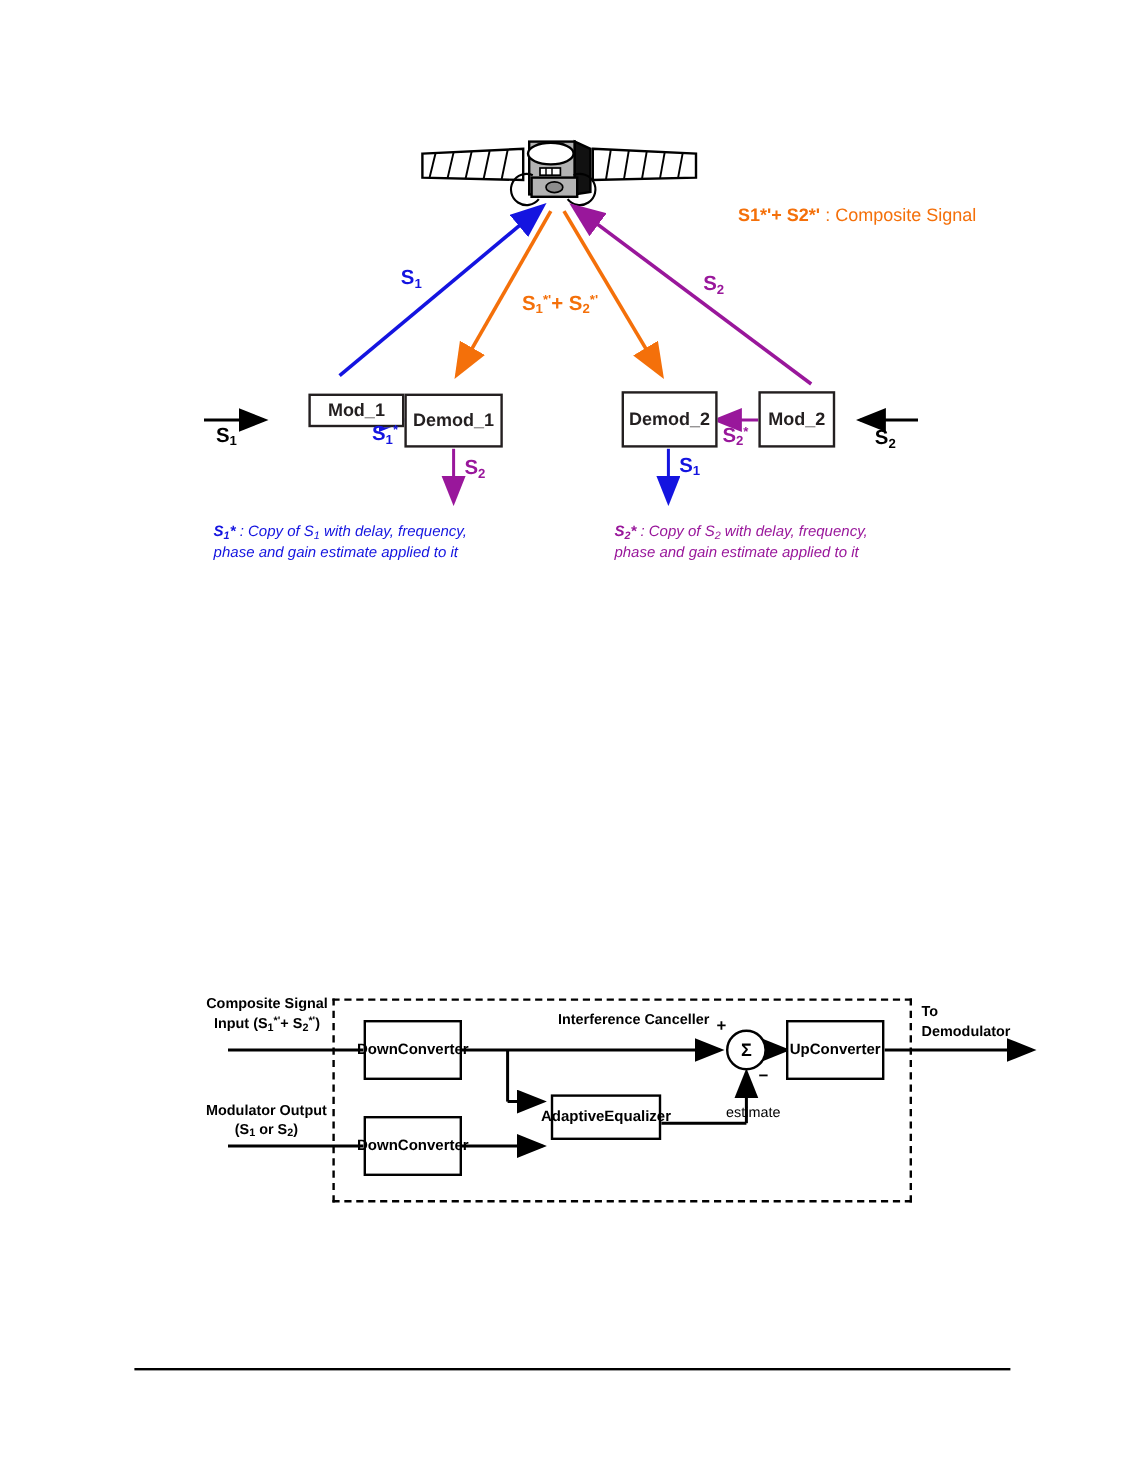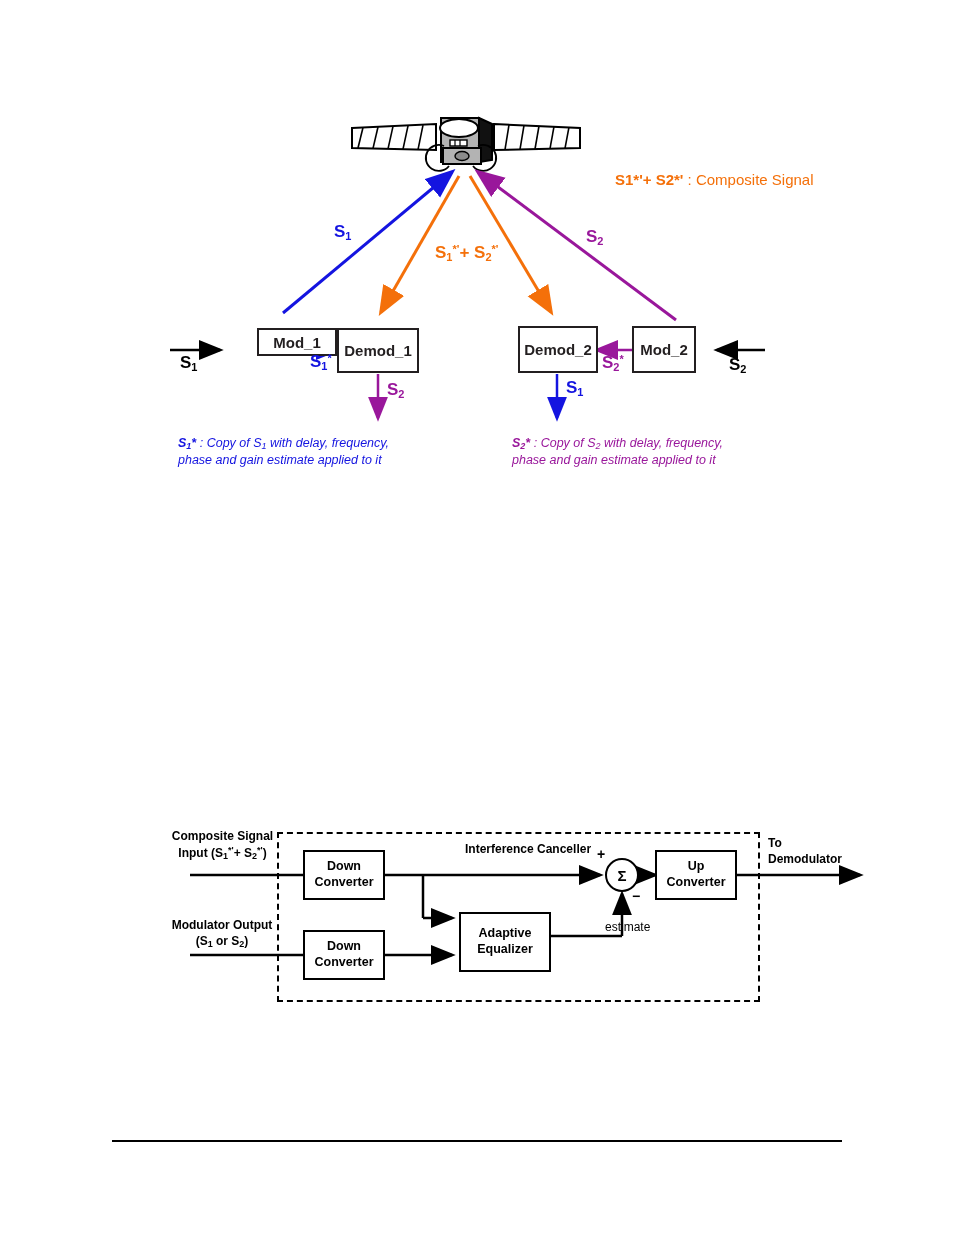--- a/index.html
+++ b/index.html
@@ -79,21 +79,21 @@
     position: absolute;
     border: 2px dashed #000000;
     box-sizing: border-box;
   }
 
   .box2 {
     position: absolute;
     border: 2px solid #000000;
     background: #ffffff;
     display: flex;
-    flex-direction: column;
+    flex-direction: row;
     align-items: center;
     justify-content: center;
     font-size: 12.5px;
     font-weight: bold;
     color: #000000;
     line-height: 1.25;
     box-sizing: border-box;
     text-align: center;
   }
 
@@ -317,21 +317,21 @@
     <div class="box2" style="left:303px; top:30px; width:82px; height:50px;">
       <span>Down</span>
       <span>Converter</span>
     </div>
 
     <div class="box2" style="left:303px; top:110px; width:82px; height:50px;">
       <span>Down</span>
       <span>Converter</span>
     </div>
 
-    <div class="box2" style="left:459px; top:92px; width:92px; height:60px;">
+    <div class="box2" style="left:459px; top:92px; width:92px; height:38px;">
       <span>Adaptive</span>
       <span>Equalizer</span>
     </div>
 
     <div class="box2" style="left:655px; top:30px; width:82px; height:50px;">
       <span>Up</span>
       <span>Converter</span>
     </div>
 
     <div class="sum-circle" style="left:605px; top:38px;">

